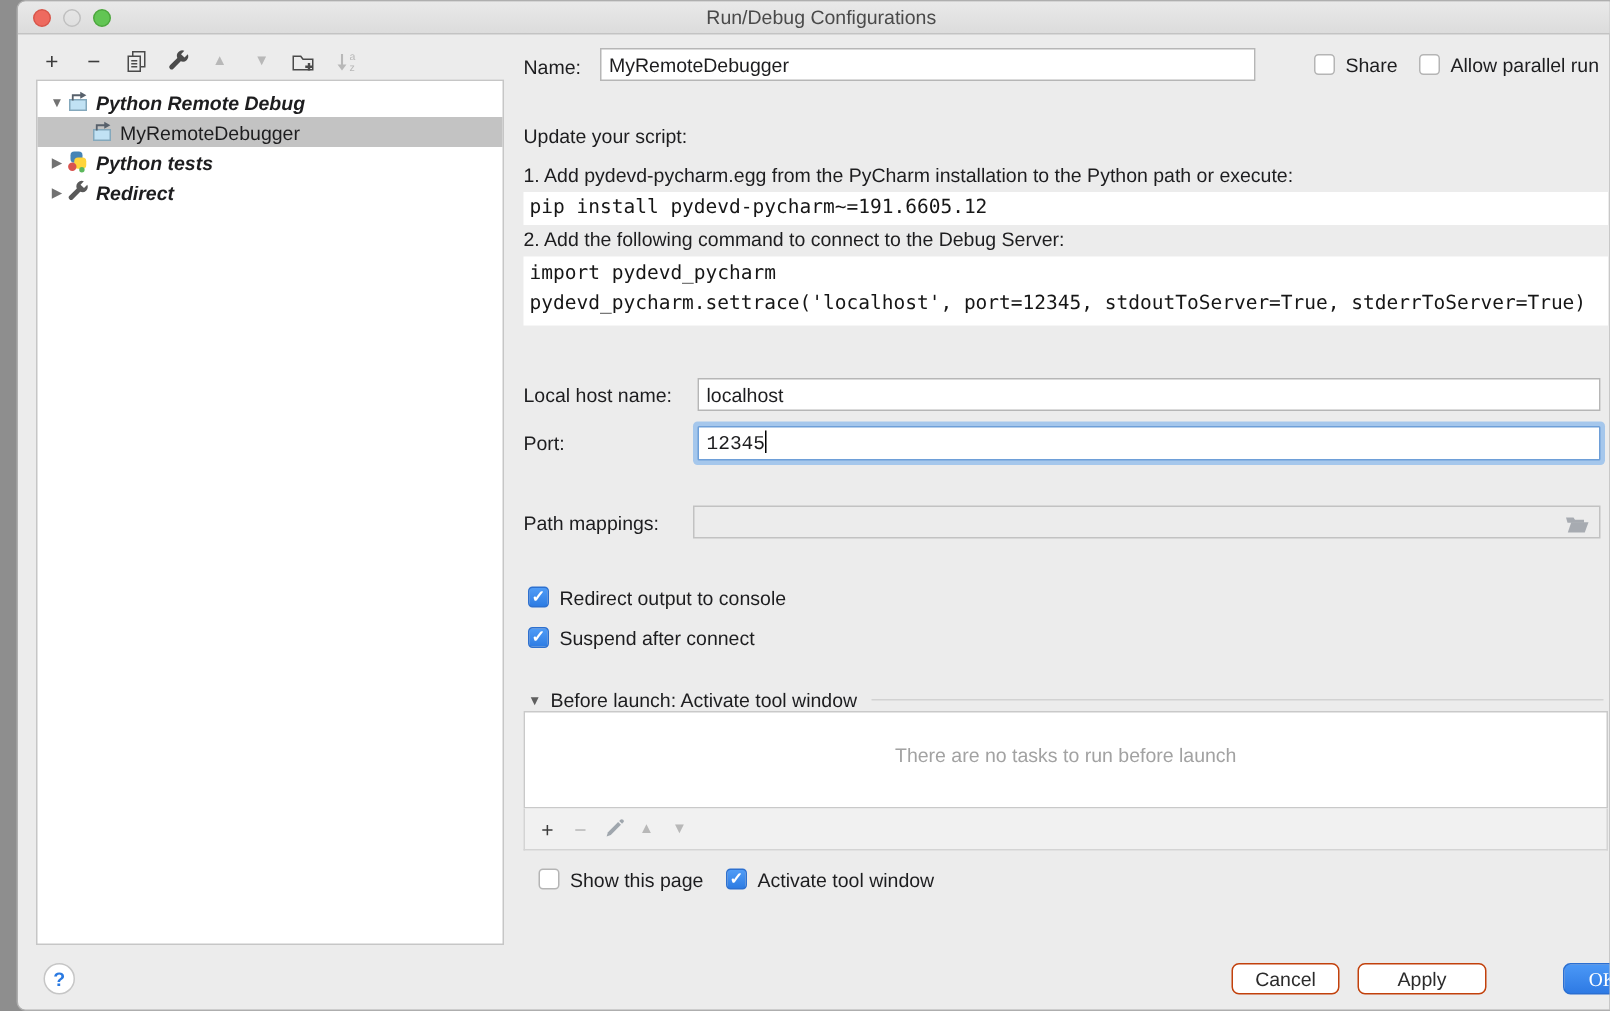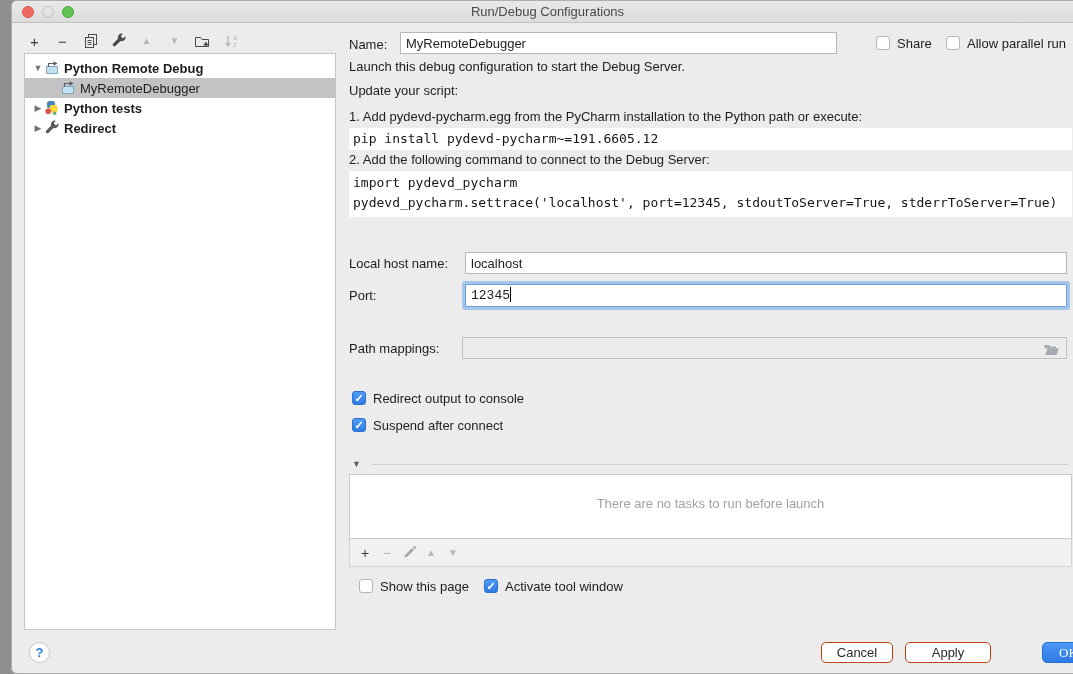--- a/index.html
+++ b/index.html
@@ -26,21 +26,21 @@
   .tri { font-size:10px; }
 
   
   .tree-panel { position:absolute; left:12px; top:52px; width:312px; height:577px;
                 background:#ffffff; border:1px solid #c6c6c6; padding-top:4px; }
   .tree-row { height:20px; display:flex; align-items:center; white-space:nowrap; }
   .tree-row .expander { width:12px; text-align:center; font-size:9px; color:#727272; margin-left:7px; }
   .tree-row.child { padding-left:35px; }
   .tree-row .t-icon { width:16px; height:16px; margin-right:4px; flex:0 0 16px; }
   .tree-row .t-label { font-size:13px; }
-  .tree-row.group .t-label { font-weight:bold; }
+  .tree-row.group .t-label { font-weight:bold;font-style:italic; }
   .tree-row.selected { background:#c3c3c3; }
 
   
   .main { position:absolute; left:337px; top:0; width:723px; height:640px; }
   .abs { position:absolute; }
   .lbl { font-size:13px; color:#1d1d1f; }
   .txt-input { position:absolute; height:22px; background:#fff; border:1px solid #b6b6b6;
                font-family:"Liberation Sans",sans-serif; font-size:13px; color:#1d1d1f;
                padding:0 5px; outline:none; }
   .focus-ring { border:1px solid #6e9fd8 !important; box-shadow:0 0 0 3px #a5c7ec; border-radius:1px;font-family:Liberation Mono, monospace; }
@@ -178,21 +178,20 @@
 
     <div class="cb-row" style="left:527px; top:34px;">
       <span class="checkbox"></span>
       <span class="lbl">Share</span>
     </div>
     <div class="cb-row" style="left:597px; top:34px;">
       <span class="checkbox"></span>
       <span class="lbl">Allow parallel run</span>
     </div>
 
-    <span class="abs lbl" style="left:0; top:58px;">Launch this debug configuration to start the Debug Server.</span>
     <span class="abs lbl" style="left:0; top:82px;">Update your script:</span>
     <span class="abs lbl" style="left:0; top:108px;">1. Add pydevd-pycharm.egg from the PyCharm installation to the Python path or execute:</span>
 
     <div class="code-strip" style="top:127px; height:22px;">
       <span class="mono" style="position:absolute; left:4px; top:3px;">pip install pydevd-pycharm~=191.6605.12</span>
     </div>
 
     <span class="abs lbl" style="left:0; top:151px;">2. Add the following command to connect to the Debug Server:</span>
 
     <div class="code-strip" style="top:170px; height:46px;">
@@ -224,20 +223,21 @@
     </div>
     <div class="cb-row" style="left:3px; top:416px;">
       <span class="checkbox checked">
           <span class="check">✓</span>
         </span>
       <span class="lbl">Suspend after connect</span>
     </div>
 
     <div class="bl-header" style="top:458px;">
       <span class="tri-sm">▼</span>
+      <span class="lbl">Before launch: Activate tool window</span>
       <span class="rule"></span>
     </div>
 
     <div class="task-box" style="top:473px; height:65px;">
       <div class="task-empty">There are no tasks to run before launch</div>
     </div>
     <div class="task-toolbar" style="top:538px;">
       <div class="tb-btn">
           <span class="glyph" style="font-size:14px;">+</span>
         </div>

